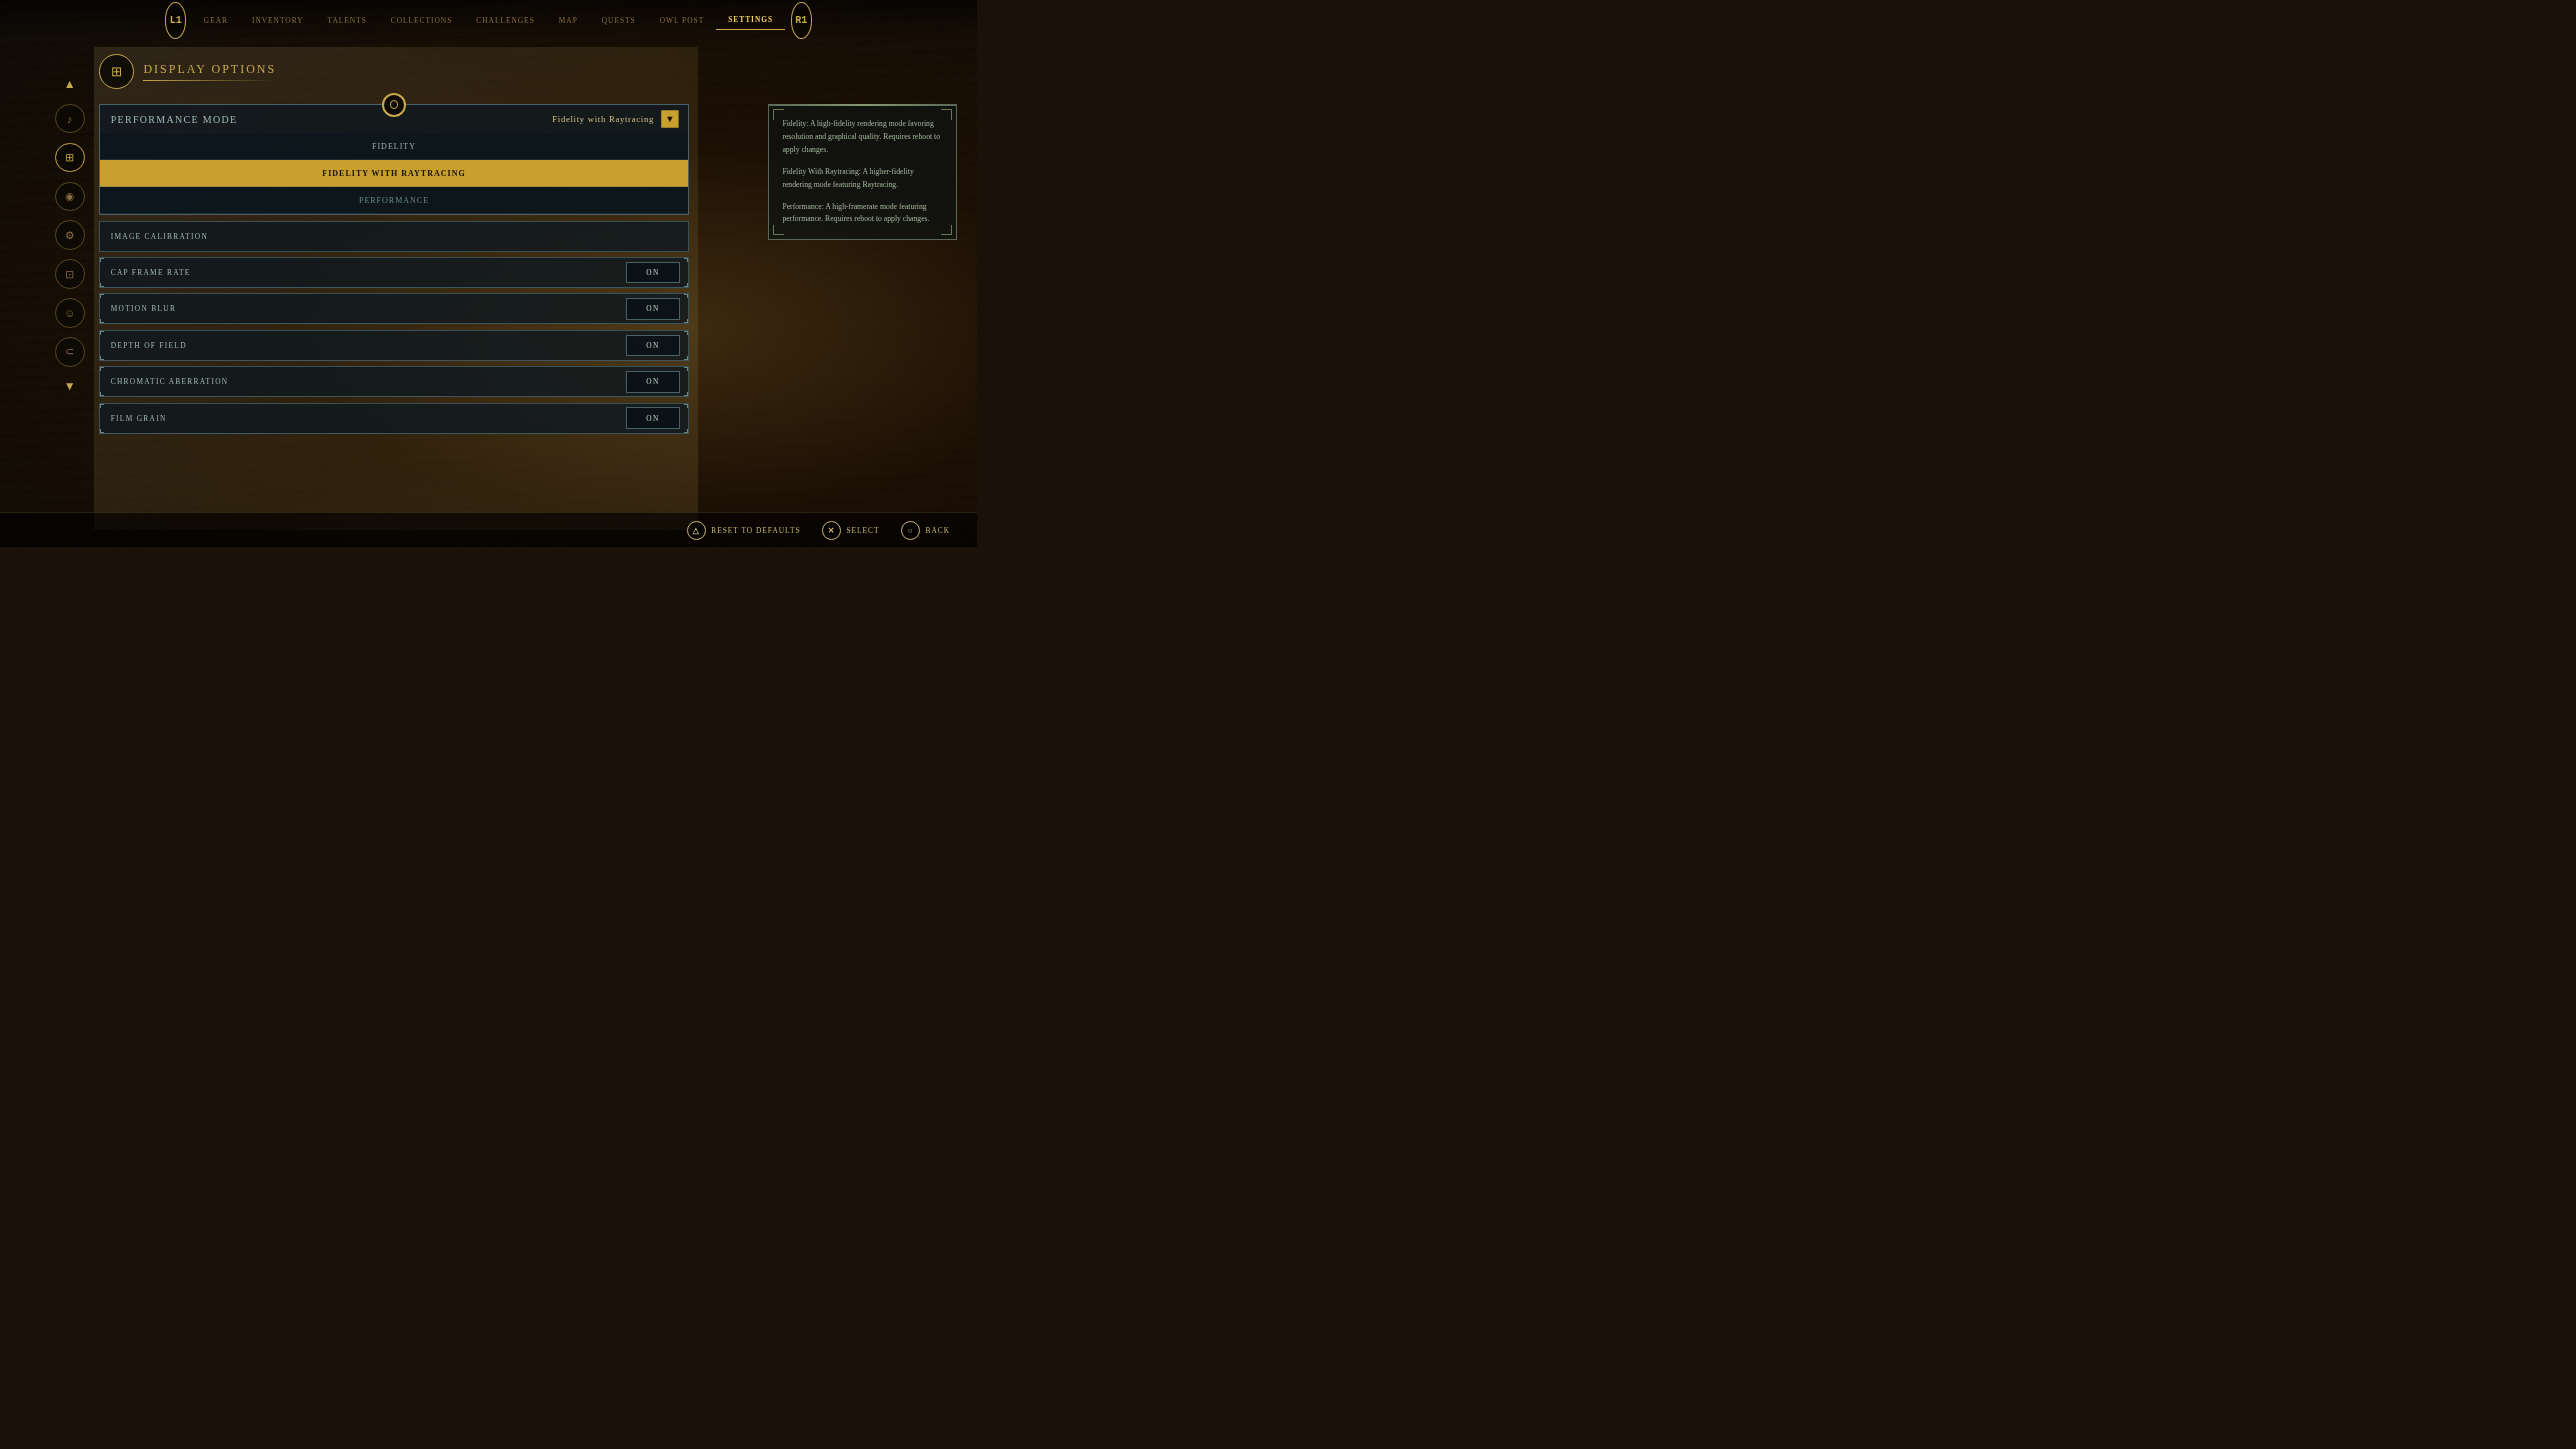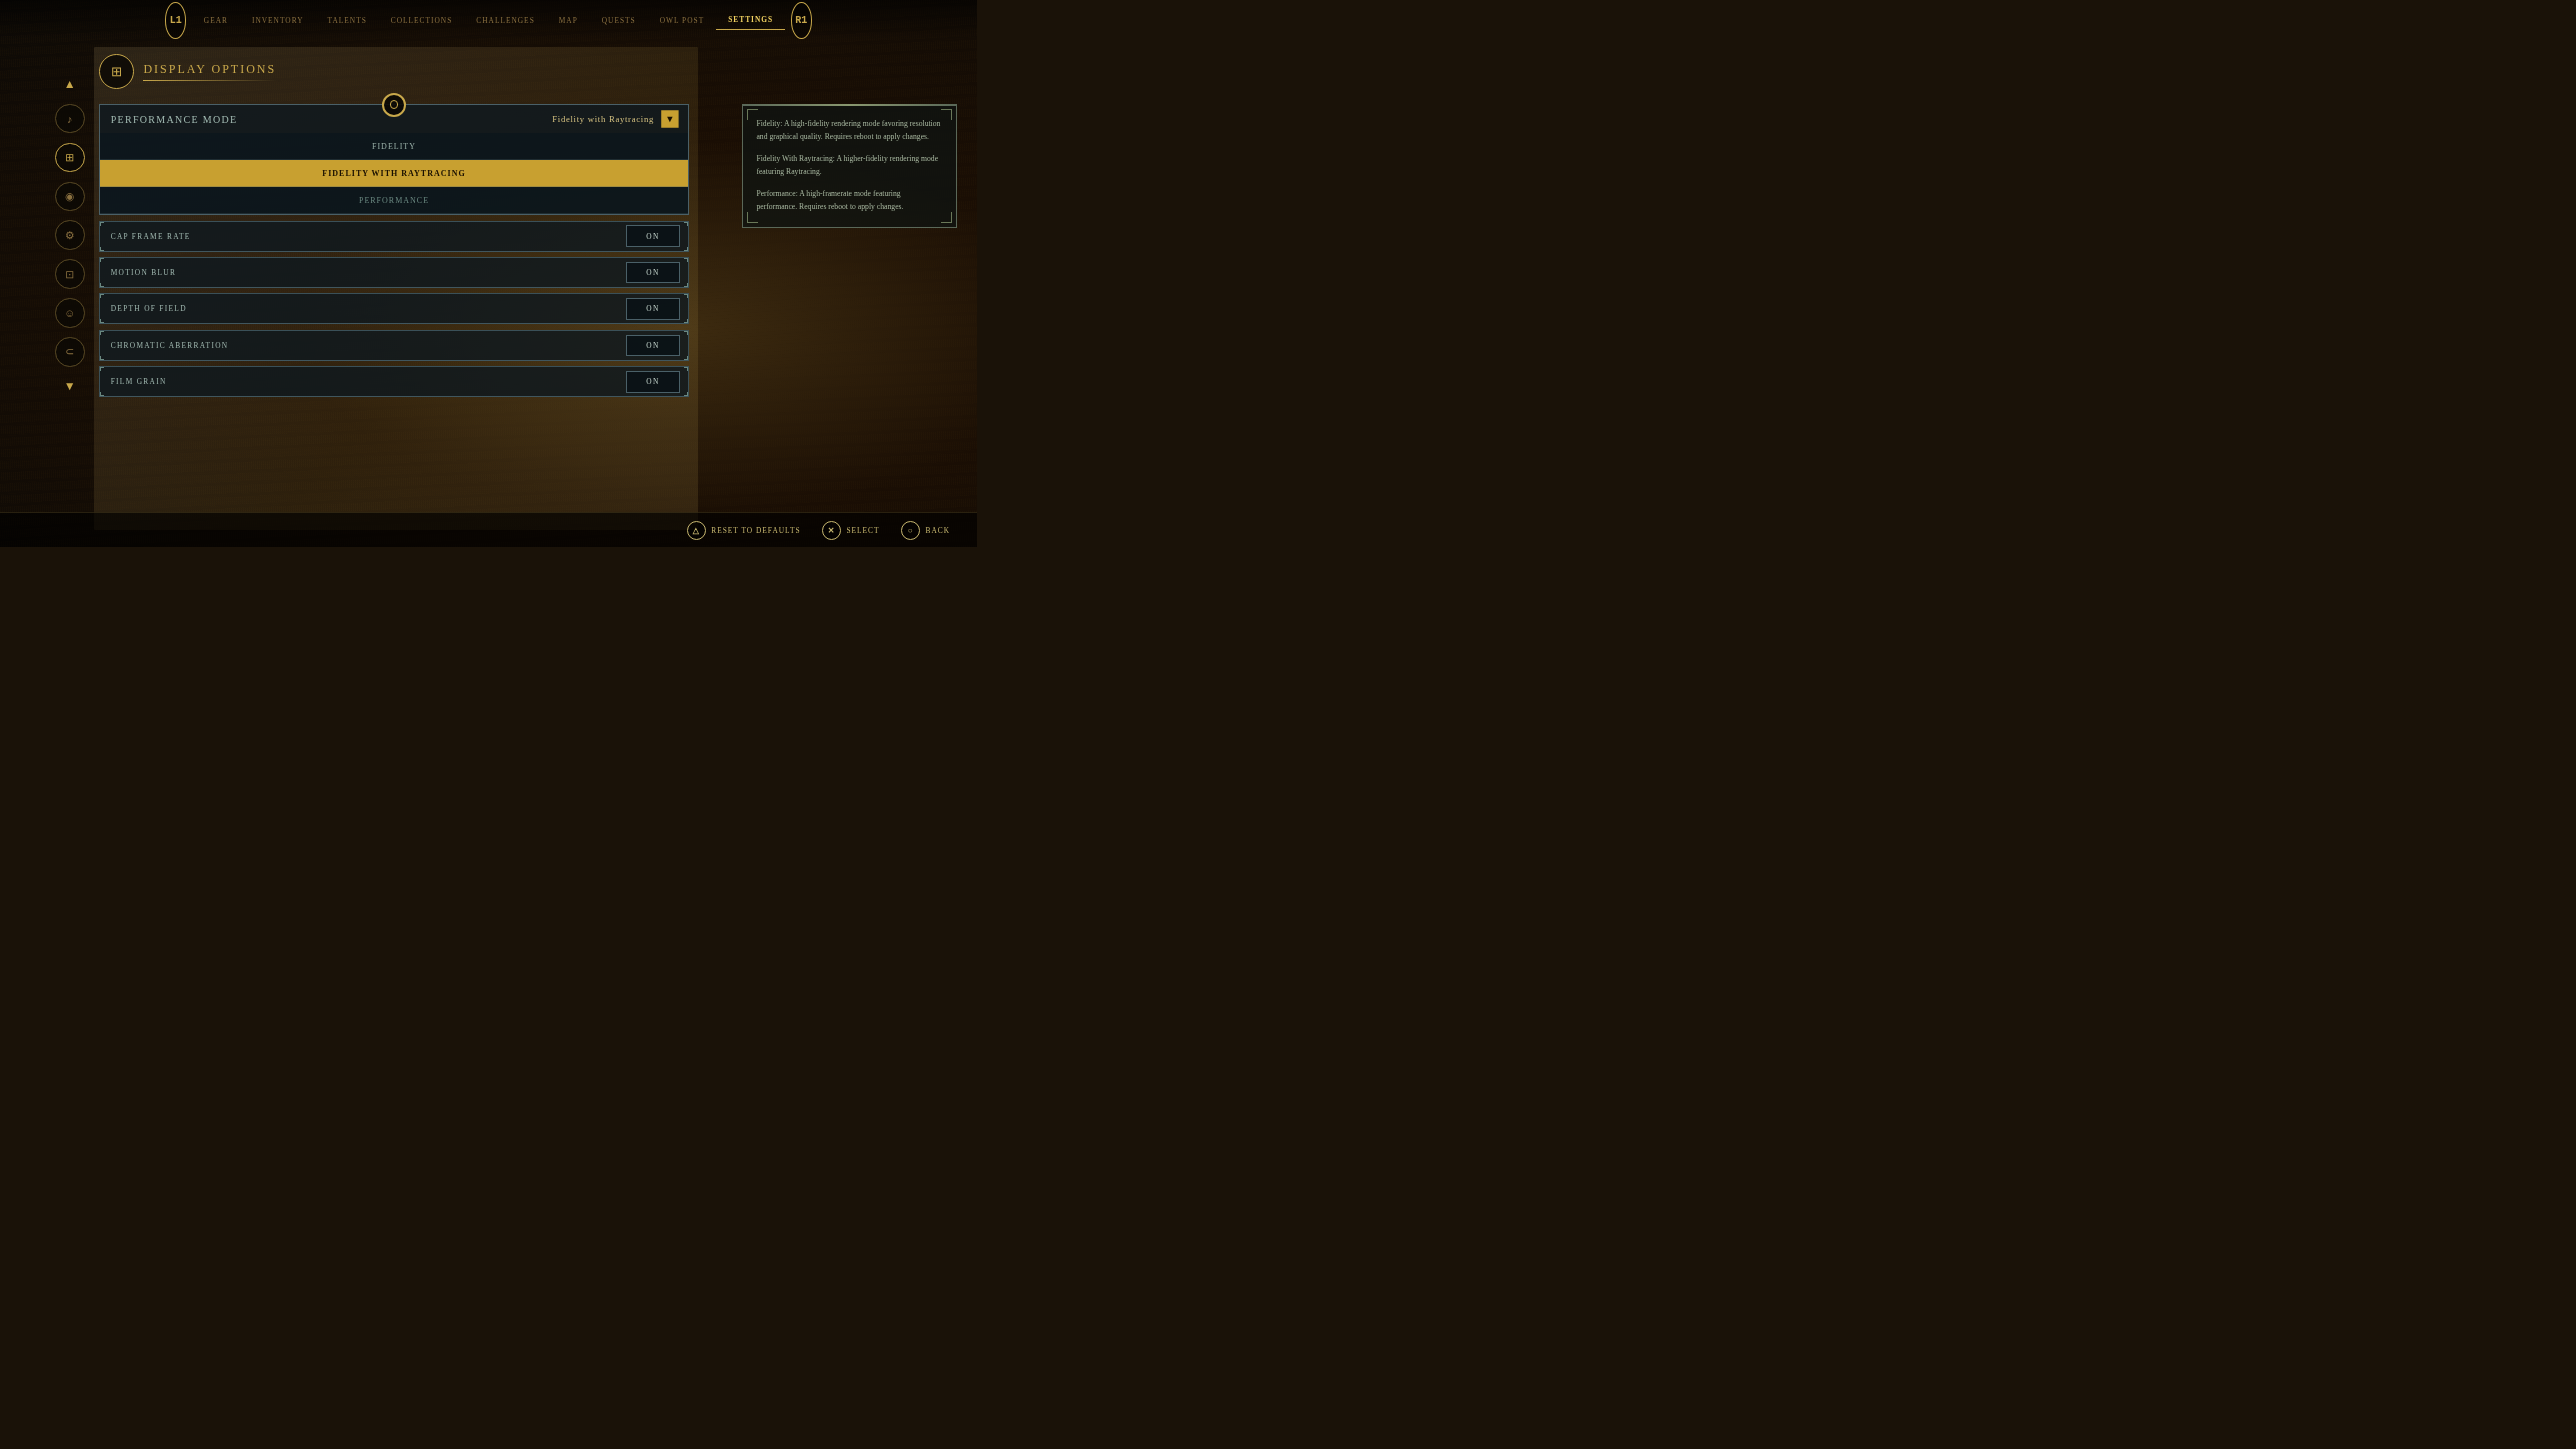--- a/index.html
+++ b/index.html
@@ -337,21 +337,21 @@
       align-items: center;
       padding: 0 10.7px;
       margin-top: 5.4px;
     }
 
     
     .info-panel {
       position: absolute;
       right: 20px;
       top: 104px;
-      width: 215px;
+      width: 189px;
       border: 0.7px solid #5a6858;
       background: rgba(15,20,18,0.75);
       padding: 13.4px;
       z-index: 10;
       margin-left: 48px;
     }
 
     .info-panel::before {
       content: '';
       position: absolute;
@@ -509,20 +509,23 @@
       <div class="selector-arrow">▼</div>
     </div>
 
     <div class="dropdown-options">
       <div class="option-row">Fidelity</div>
       <div class="option-row selected">Fidelity with Raytracing</div>
       <div class="option-row dimmed">Performance</div>
     </div>
   </div>
 
+  <div class="image-calibration-row">
+    <span class="settings-row-label">IMAGE CALIBRATION</span>
+  </div>
 
   <div class="settings-row">
     <div class="row-corner-tl"></div>
     <div class="row-corner-tr"></div>
     <div class="row-corner-bl"></div>
     <div class="row-corner-br"></div>
     <span class="settings-row-label">CAP FRAME RATE</span>
     <div class="settings-row-value">ON</div>
   </div>
 

